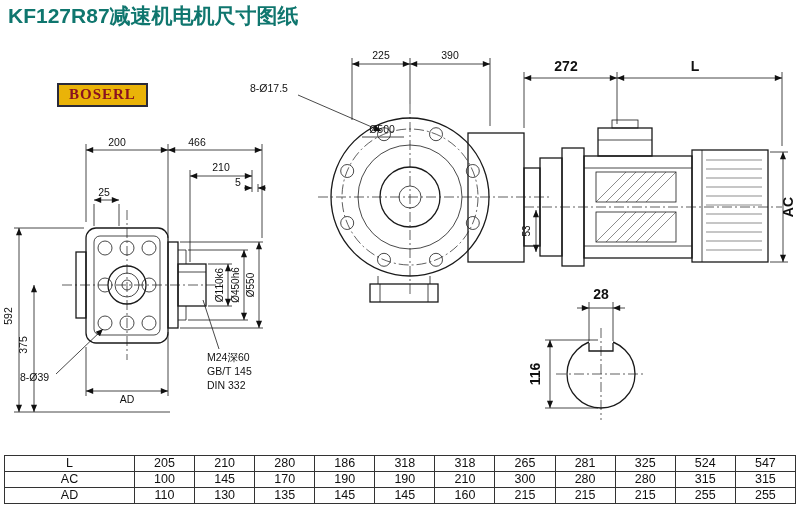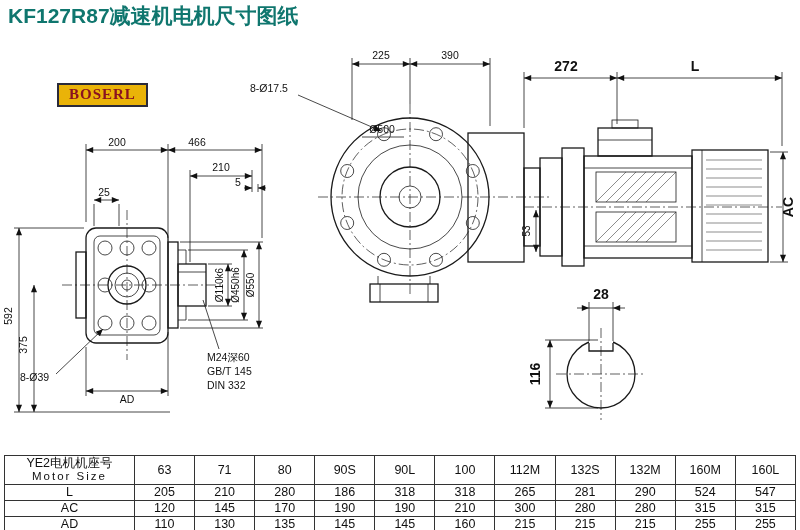--- a/index.html
+++ b/index.html
@@ -236,54 +236,37 @@
         <col>
         <col>
         <col>
         <col>
         <col>
         <col>
         <col>
         <col>
       </colgroup>
     <tbody id="size-table-body">
-        <tr class="hdr">
-          <th>
-            <div class="hdr-cn">YE2电机机座号</div>
-            <div class="hdr-en">Motor Size</div>
-          </th>
-          <th>63</th>
-          <th>71</th>
-          <th>80</th>
-          <th>90S</th>
-          <th>90L</th>
-          <th>100</th>
-          <th>112M</th>
-          <th>132S</th>
-          <th>132M</th>
-          <th>160M</th>
-          <th>160L</th>
-        </tr>
         <tr>
           <td>L</td>
           <td>205</td>
           <td>210</td>
           <td>280</td>
           <td>186</td>
           <td>318</td>
           <td>318</td>
           <td>265</td>
           <td>281</td>
-          <td>290</td>
+          <td>325</td>
           <td>524</td>
           <td>547</td>
         </tr>
         <tr>
           <td>AC</td>
-          <td>120</td>
+          <td>100</td>
           <td>145</td>
           <td>170</td>
           <td>190</td>
           <td>190</td>
           <td>210</td>
           <td>300</td>
           <td>280</td>
           <td>280</td>
           <td>315</td>
           <td>315</td>

